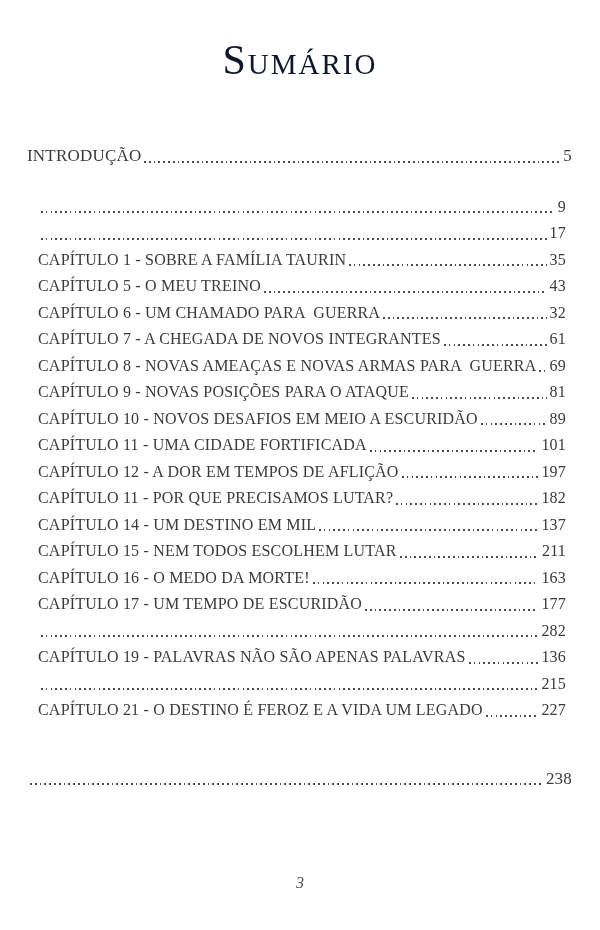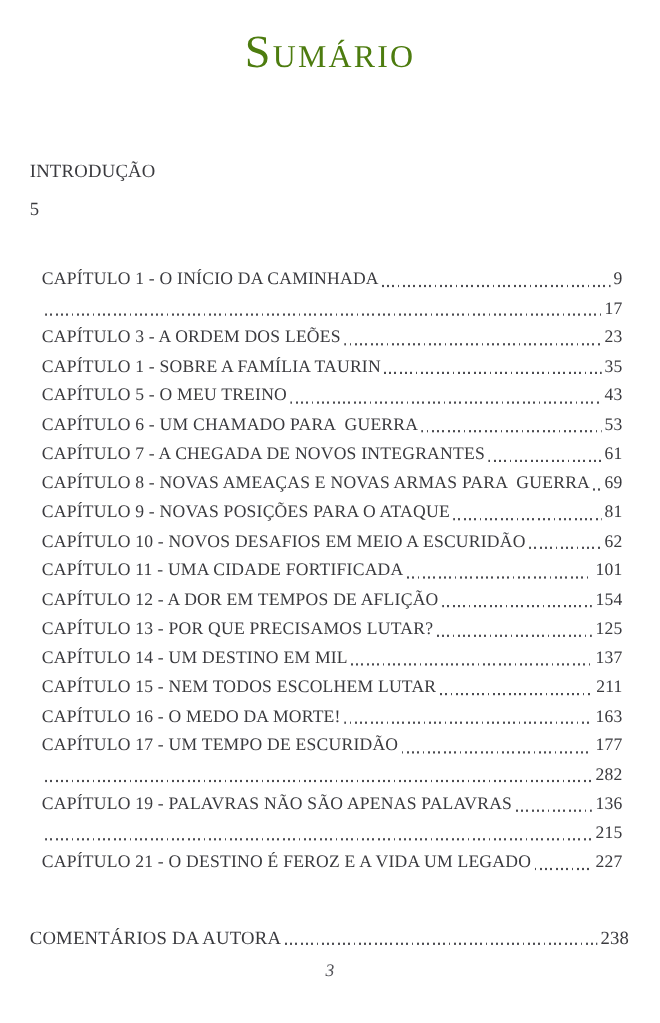--- a/index.html
+++ b/index.html
@@ -14,42 +14,42 @@
     background: #ffffff;
     font-family: "Liberation Serif", serif;
     color: #3a3a3e;
     overflow: hidden;
   }
   .title {
     position: absolute;
     top: 24px;
     left: 0;
     right: 0;
-    margin: 0;
+    margin: 12px;
     text-align: center;
     font-variant: small-caps;
     font-weight: normal;
     font-size: 42px;
     letter-spacing: 2px;
-    color: #4d7c0f;
+    color: #0f172a;
   }
   .toc {
     position: absolute;
     left: 27px;
     right: 28px;
     top: 143px;
   }
   .toc-row {
     display: flex;
     align-items: baseline;
     line-height: 26.5px;
     font-size: 17px;
     letter-spacing: 0.2px;
   }
-  .toc-row.intro { margin-bottom: 38px; flex-direction: column; }
+  .toc-row.intro { margin-bottom: 24px; }
   .toc-row.outro { margin-top: 42px; }
   .chapters .toc-row {
     margin-left: 11px;
     margin-right: 6px;
     font-size: 16px;
   }
   .toc-label {
     white-space: pre;
   }
   .toc-leader {
@@ -87,52 +87,46 @@
   <div class="toc">
 
     <div class="toc-row intro">
       <span class="toc-label">INTRODUÇÃO</span>
       <span class="toc-leader"></span>
       <span class="toc-page">5</span>
     </div>
 
     <div class="chapters" id="chapters">
   <div class="toc-row chapter">
-    <span class="toc-label">CAPÍTULO 1 - O INÍCIO DA CAMINHADA</span>
     <span class="toc-leader"></span>
     <span class="toc-page">9</span>
   </div>
 
   <div class="toc-row chapter">
     <span class="toc-leader"></span>
     <span class="toc-page">17</span>
   </div>
 
-  <div class="toc-row chapter">
-    <span class="toc-label">CAPÍTULO 3 - A ORDEM DOS LEÕES</span>
-    <span class="toc-leader"></span>
-    <span class="toc-page">23</span>
-  </div>
 
   <div class="toc-row chapter">
     <span class="toc-label">CAPÍTULO 1 - SOBRE A FAMÍLIA TAURIN</span>
     <span class="toc-leader"></span>
     <span class="toc-page">35</span>
   </div>
 
   <div class="toc-row chapter">
     <span class="toc-label">CAPÍTULO 5 - O MEU TREINO</span>
     <span class="toc-leader"></span>
     <span class="toc-page">43</span>
   </div>
 
   <div class="toc-row chapter">
     <span class="toc-label">CAPÍTULO 6 - UM CHAMADO PARA  GUERRA</span>
     <span class="toc-leader"></span>
-    <span class="toc-page">53</span>
+    <span class="toc-page">32</span>
   </div>
 
   <div class="toc-row chapter">
     <span class="toc-label">CAPÍTULO 7 - A CHEGADA DE NOVOS INTEGRANTES</span>
     <span class="toc-leader"></span>
     <span class="toc-page">61</span>
   </div>
 
   <div class="toc-row chapter">
     <span class="toc-label">CAPÍTULO 8 - NOVAS AMEAÇAS E NOVAS ARMAS PARA  GUERRA</span>
@@ -142,39 +136,39 @@
 
   <div class="toc-row chapter">
     <span class="toc-label">CAPÍTULO 9 - NOVAS POSIÇÕES PARA O ATAQUE</span>
     <span class="toc-leader"></span>
     <span class="toc-page">81</span>
   </div>
 
   <div class="toc-row chapter">
     <span class="toc-label">CAPÍTULO 10 - NOVOS DESAFIOS EM MEIO A ESCURIDÃO</span>
     <span class="toc-leader"></span>
-    <span class="toc-page">62</span>
+    <span class="toc-page">89</span>
   </div>
 
   <div class="toc-row chapter">
     <span class="toc-label">CAPÍTULO 11 - UMA CIDADE FORTIFICADA</span>
     <span class="toc-leader"></span>
     <span class="toc-page">101</span>
   </div>
 
   <div class="toc-row chapter">
     <span class="toc-label">CAPÍTULO 12 - A DOR EM TEMPOS DE AFLIÇÃO</span>
     <span class="toc-leader"></span>
-    <span class="toc-page">154</span>
-  </div>
-
-  <div class="toc-row chapter">
-    <span class="toc-label">CAPÍTULO 13 - POR QUE PRECISAMOS LUTAR?</span>
-    <span class="toc-leader"></span>
-    <span class="toc-page">125</span>
+    <span class="toc-page">197</span>
+  </div>
+
+  <div class="toc-row chapter">
+    <span class="toc-label">CAPÍTULO 11 - POR QUE PRECISAMOS LUTAR?</span>
+    <span class="toc-leader"></span>
+    <span class="toc-page">182</span>
   </div>
 
   <div class="toc-row chapter">
     <span class="toc-label">CAPÍTULO 14 - UM DESTINO EM MIL</span>
     <span class="toc-leader"></span>
     <span class="toc-page">137</span>
   </div>
 
   <div class="toc-row chapter">
     <span class="toc-label">CAPÍTULO 15 - NEM TODOS ESCOLHEM LUTAR</span>
@@ -211,21 +205,20 @@
   </div>
 
   <div class="toc-row chapter">
     <span class="toc-label">CAPÍTULO 21 - O DESTINO É FEROZ E A VIDA UM LEGADO</span>
     <span class="toc-leader"></span>
     <span class="toc-page">227</span>
   </div>
 </div>
 
     <div class="toc-row outro">
-      <span class="toc-label">COMENTÁRIOS DA AUTORA</span>
       <span class="toc-leader"></span>
       <span class="toc-page">238</span>
     </div>
 
   </div>
 
   <div class="folio">3</div>
 
 </div>
 

